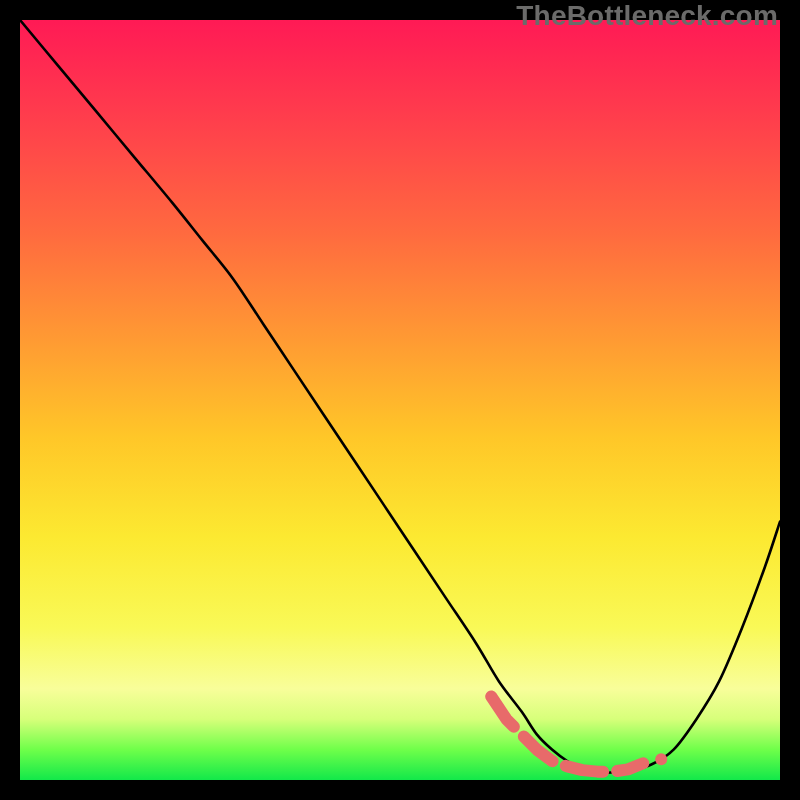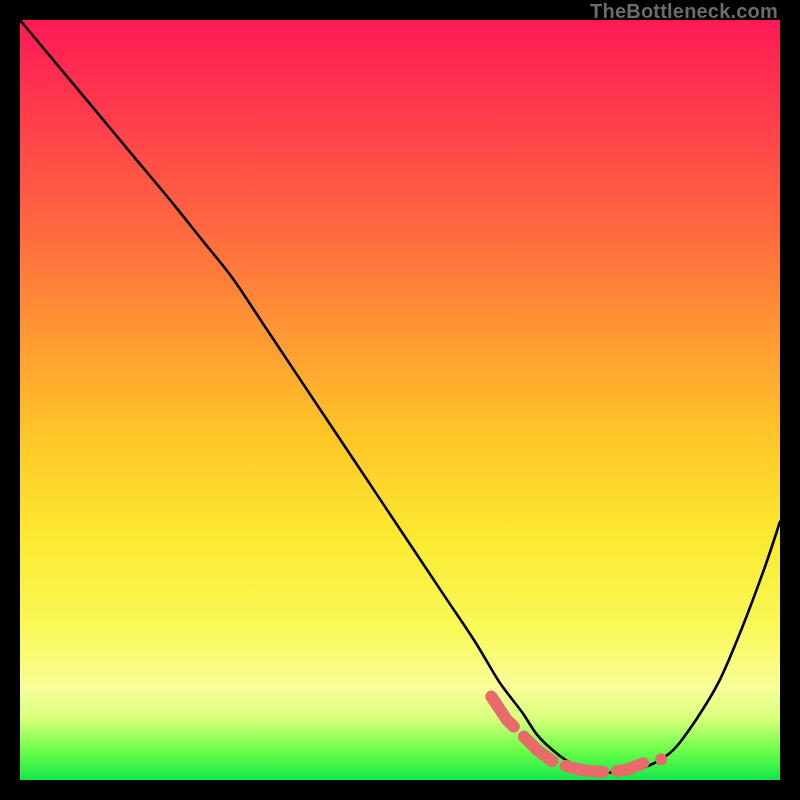--- a/index.html
+++ b/index.html
@@ -45,21 +45,21 @@
     left: 0;
     top: 0;
     width: 760px;
     height: 760px;
     pointer-events: none;
   }
   .watermark {
     position: absolute;
     top: 0px;
     right: 22px;
-    font-size: 20px;
+    font-size: 28px;
     font-weight: 600;
     color: #6b6b6a;
     letter-spacing: 0.2px;
     user-select: none;
     text-align: right;
   }
 </style>
 </head>
 <body>
 

